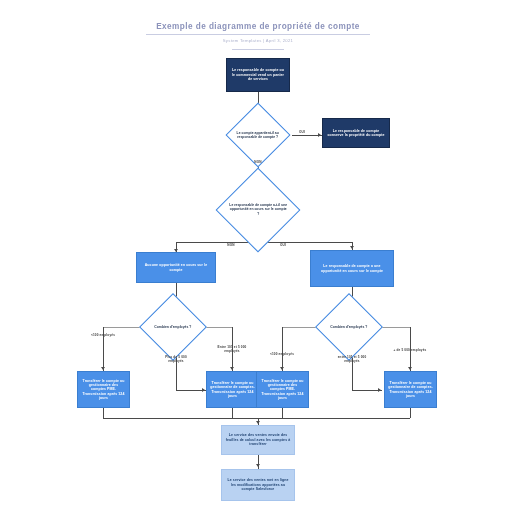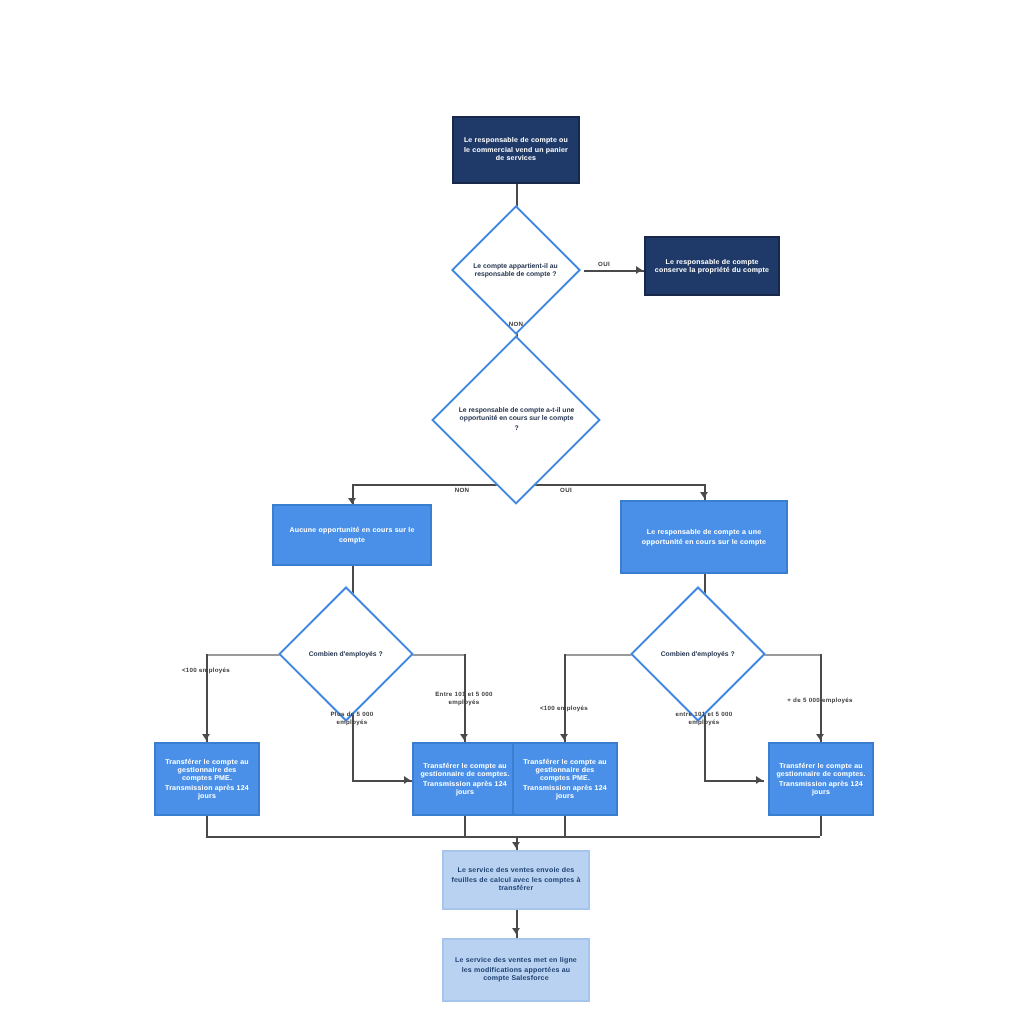--- a/index.html
+++ b/index.html
@@ -91,20 +91,26 @@
     text-align:center;
     z-index:4;
     line-height:1.3;
   }
 </style>
 </head>
 <body>
 
 <div id="canvas">
 
+  <div class="hdr">
+    <div class="hdr-title">Exemple de diagramme de propriété de compte</div>
+    <div class="hdr-rule"></div>
+    <div class="hdr-sub">System Templates  |  April 3, 2021</div>
+    <div class="hdr-rule2"></div>
+  </div>
 
   <div class="ln lnv" style="left:258px;top:92px;height:21px;"></div>
   <div class="arrow down" style="left:255.6px;top:110px;"></div>
 
   <div class="ln lnh" style="left:292px;top:135px;width:30px;"></div>
   <div class="arrow right" style="left:318px;top:133px;"></div>
 
   <div class="ln lnv" style="left:258px;top:158px;height:22px;"></div>
   <div class="arrow down" style="left:255.6px;top:177px;"></div>
 

